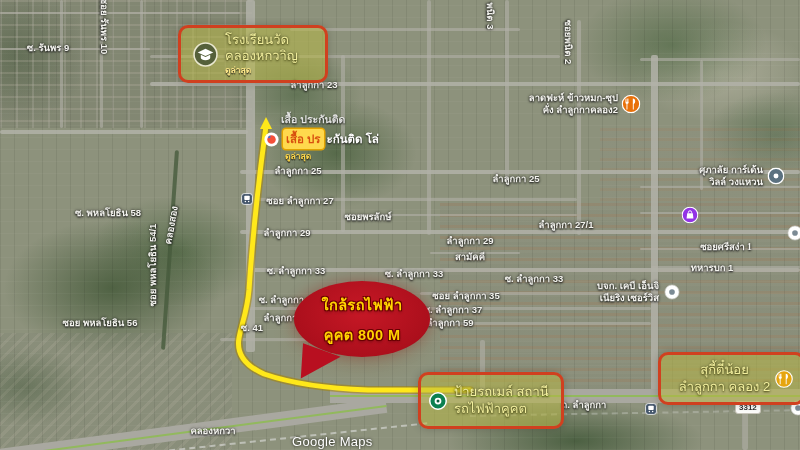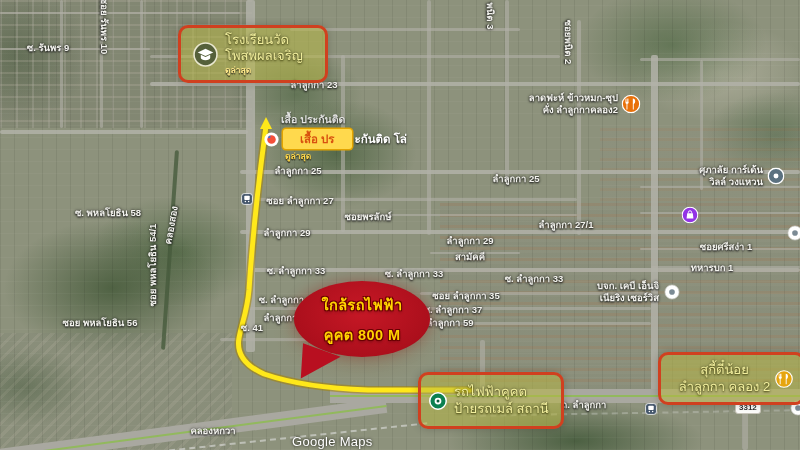--- a/index.html
+++ b/index.html
@@ -98,21 +98,21 @@
   .place-suki-teenoi .place-text{text-align:center;padding-right:14px;}
   .place-suki-teenoi .poi-icon{position:absolute;right:9px;top:50%;
     transform:translateY(-50%);width:18px;height:18px;}
 
   .shop{position:absolute;left:263px;top:111px;z-index:28;}
   .shop-white{color:#ffffffd9;font-size:10.5px;font-weight:700;margin-left:18px;
     text-shadow:0 1px 2px #000;}
   .shop-row{display:flex;align-items:center;gap:3px;margin-top:1px;}
   .shop-row .poi-icon{width:17px;height:17px;}
   .shop-box{background:#ffd94d;color:#d8500f;font-weight:700;font-size:11.5px;
-    padding:1px 17px;border-radius:3px;box-shadow:0 0 0 1.5px #e3a400;}
+    padding:1px 3px;border-radius:3px;box-shadow:0 0 0 1.5px #e3a400;}
   .shop-rest{color:#fff;font-weight:700;font-size:11.5px;text-shadow:0 1px 2px #000;}
   .shop-sub{color:#ffd94d;font-size:8.5px;font-weight:600;margin-left:22px;
     text-shadow:0 1px 1px #000;}
 
   .route-badge{position:absolute;left:735px;top:401px;z-index:15;background:#fdfdfb;
     border:1px solid #c8c5ba;border-radius:3px;font-size:8px;font-weight:700;
     color:#333;padding:0 3px;line-height:11px;}
   .watermark{position:absolute;left:292px;top:434px;z-index:40;color:#fff;
     font-size:13px;font-weight:500;letter-spacing:.3px;text-shadow:0 0 3px #000;}
 </style>
@@ -196,21 +196,21 @@
       <span class="street-label" style="left: 470px; top: 256px; transform: translate(-50%, -50%);">สามัคคี</span>
       <span class="street-label" style="left: 296px; top: 270px; transform: translate(-50%, -50%);">ซ. ลำลูกกา 33</span>
       <span class="street-label" style="left: 414px; top: 273px; transform: translate(-50%, -50%);">ซ. ลำลูกกา 33</span>
       <span class="street-label" style="left: 534px; top: 278px; transform: translate(-50%, -50%);">ซ. ลำลูกกา 33</span>
       <span class="street-label" style="left: 288px; top: 299px; transform: translate(-50%, -50%);">ซ. ลำลูกกา 35</span>
       <span class="street-label" style="left: 466px; top: 295px; transform: translate(-50%, -50%);">ซอย ลำลูกกา 35</span>
       <span class="street-label" style="left: 287px; top: 317px; transform: translate(-50%, -50%);">ลำลูกกา 35</span>
       <span class="street-label" style="left: 453px; top: 309px; transform: translate(-50%, -50%);">ซ. ลำลูกกา 37</span>
       <span class="street-label" style="left: 450px; top: 322px; transform: translate(-50%, -50%);">ลำลูกกา 59</span>
       <span class="street-label" style="left: 252px; top: 327px; transform: translate(-50%, -50%);">ซ. 41</span>
-      <span class="street-label" style="left: 726px; top: 246px; transform: translate(-50%, -50%);">ซอยศรีสง่า 1</span>
+      <span class="street-label" style="left: 726px; top: 246px; transform: translate(-50%, -50%); font-family: Liberation Serif, serif;">ซอยศรีสง่า 1</span>
       <span class="street-label" style="left: 712px; top: 267px; transform: translate(-50%, -50%);">ทหารบก 1</span>
       <span class="street-label" style="left: 584px; top: 404px; transform: translate(-50%, -50%);">ถ. ลำลูกกา</span>
     </div>
 
   <div class="layer" id="pois" style="z-index:18">
       <div class="poi poi-restaurant-orange" style="left: 631px; top: 104px;">
         <div class="poi-text">
           <div class="poi-line">ลาดฟะห์ ข้าวหมก-ซุป</div>
           <div class="poi-line">คั่ง ลำลูกกาคลอง2</div>
         </div>
@@ -298,35 +298,35 @@
       <div class="place place-school" style="left: 178px; top: 25px; width: 132px; height: 52px;">
         <span class="poi-icon">
           <svg viewBox="0 0 24 24">
             <circle cx="12" cy="12" r="11" fill="#55603a" stroke="#e9e7cf" stroke-width="1.5"></circle>
             <path d="M12 6.5 4.5 10l7.5 3.5L19.5 10z" fill="#fff"></path>
             <path d="M7.5 12.2v3.1c0 .9 2 2.2 4.5 2.2s4.5-1.3 4.5-2.2v-3.1L12 14.4z" fill="#fff"></path>
           </svg>
         </span>
         <div class="place-text">
           <div class="place-line">โรงเรียนวัด</div>
-          <div class="place-line">โพสพผลเจริญ</div>
+          <div class="place-line">คลองหกวาิญ</div>
           <div class="place-sub">ดูล่าสุด</div>
         </div>
       </div>
       <div class="place place-bts-station" style="left: 418px; top: 372px; width: 132px; height: 51px;">
         <span class="poi-icon">
           <svg viewBox="0 0 24 24">
             <circle cx="12" cy="12" r="11" fill="#0c8050" stroke="#fff" stroke-width="2"></circle>
             <circle cx="12" cy="12" r="4.5" fill="#fff"></circle>
             <circle cx="12" cy="12" r="2" fill="#0a5c3a"></circle>
           </svg>
         </span>
         <div class="place-text">
+          <div class="place-line">ป้ายรถเมล์ สถานี</div>
           <div class="place-line">รถไฟฟ้าคูคต</div>
-          <div class="place-line">ป้ายรถเมล์ สถานี</div>
         </div>
       </div>
       <div class="place place-suki-teenoi" style="left: 658px; top: 352px; width: 141px; height: 47px;">
         <span class="poi-icon">
           <svg viewBox="0 0 24 24">
             <circle cx="12" cy="12" r="11" fill="#e6a50f" stroke="#fff" stroke-width="1.5"></circle>
             <path d="M9 5v5c0 1-.8 1.6-1.5 1.8V19H6.3v-7.2C5.6 11.6 5 11 5 10V5h1v4h.7V5h1.1v4h.7V5zM14.5 5c1.8 0 2.8 1.7 2.8 3.6 0 1.6-.7 2.9-1.8 3.3V19h-1.2V5z" fill="#fff"></path>
           </svg>
         </span>
         <div class="place-text">

